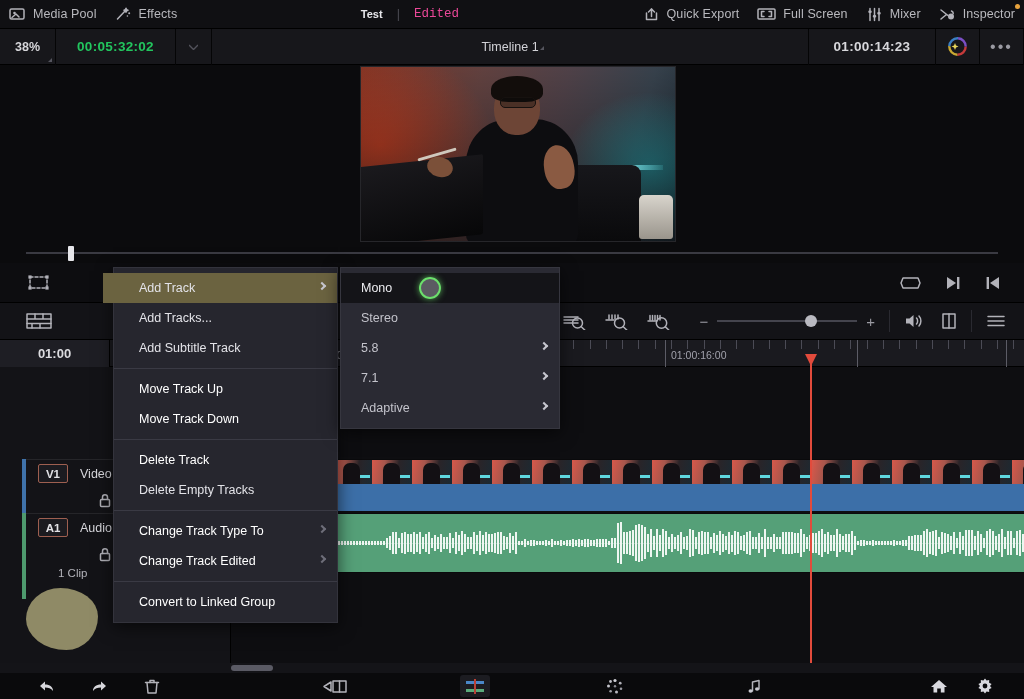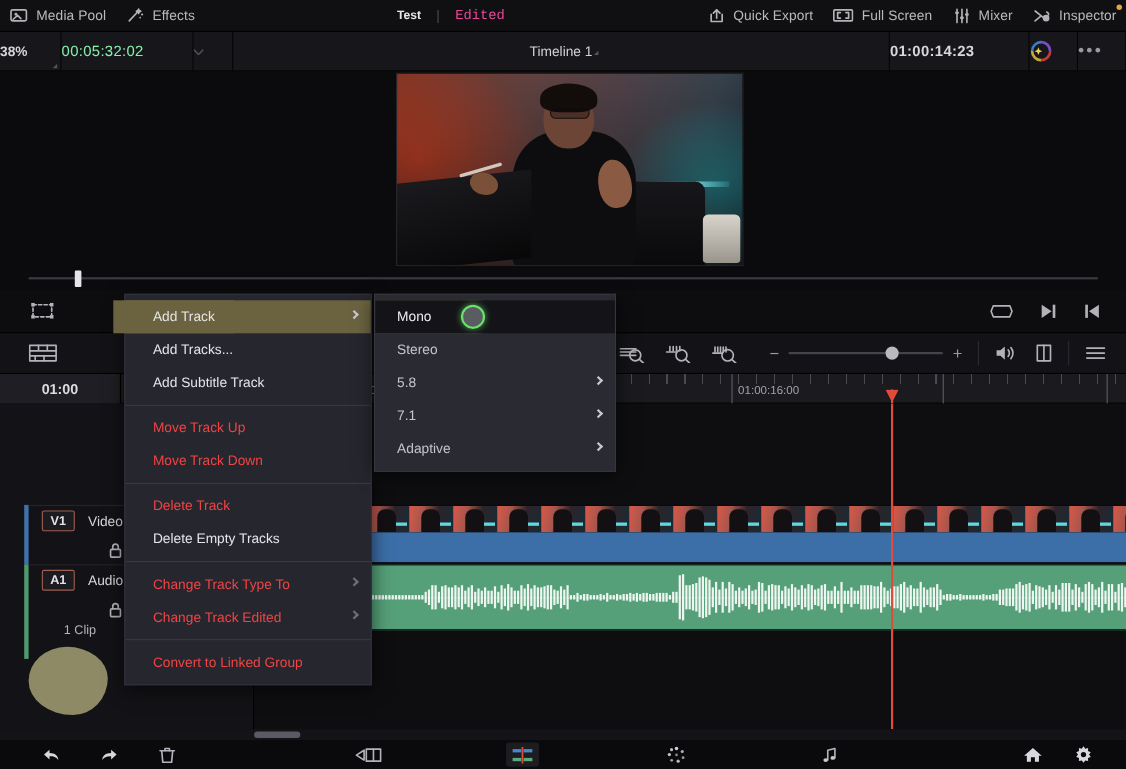--- a/index.html
+++ b/index.html
@@ -29,25 +29,25 @@
     width: 5px; height: 5px; border-radius: 50%; background: #e8a33d;
   }
 
   
   .titlebar {
     position: absolute; left: 0; top: 29px; width: 1024px; height: 36px;
     background: #17171b; display: flex; align-items: center;
     border-bottom: 1px solid #000;
   }
   .tc-cell {
-    height: 36px; display: flex; align-items: center; justify-content: flex-start;
+    height: 36px; display: flex; align-items: center; justify-content: center;
     border-right: 1px solid #050506; position: relative;
   }
   .zoom-cell { width: 56px; font-size: 12.5px; font-weight: bold; color: #d6d6da; }
-  .tcode-cell { width: 120px; font-size: 13.5px; font-weight: normal; color: #86efac; letter-spacing: .3px; }
+  .tcode-cell { width: 120px; font-size: 13.5px; font-weight: bold; color: #22c55e; letter-spacing: .3px; }
   .caret-cell { width: 36px; }
   .tl-title { flex: 1; text-align: center; font-size: 12.5px; color: #d2d2d7; position: relative; }
   .tcode-right { width: 128px; font-size: 13.5px; font-weight: bold; color: #d8d8dc; letter-spacing: .3px; border-left: 1px solid #050506; }
   .colorwheel-cell { width: 44px; }
   .kebab-cell { width: 44px; color: #9a9aa2; font-size: 16px; letter-spacing: 2px; }
   .mini-tri {
     position: absolute; width: 0; height: 0;
     border-left: 4px solid transparent; border-bottom: 4px solid #55555e;
   }
 
@@ -231,21 +231,21 @@
   
   .ctxmenu {
     position: absolute; left: 113px; top: 267px; width: 225px;
     background: #26262e; border: 1px solid #33333c;
     box-shadow: 0 4px 16px rgba(0,0,0,.6); z-index: 40; padding: 5px 0;
   }
   .mi {
     position: relative; height: 30px; display: flex; align-items: center;
     padding-left: 25px; font-size: 12.5px; color: #e3e3e8; cursor: default;
   }
-  .mi.disabled { color: #ef4444; }
+  .mi.disabled { color: #ffffff; }
   .mi.hl { background: #6b6340; }
   .mi-arrow {
     position: absolute; right: 12px; top: 50%; margin-top: -5px;
     width: 6px; height: 6px; border-right: 2px solid #c7c7cf; border-top: 2px solid #c7c7cf;
     transform: rotate(45deg);
   }
   .mi.disabled .mi-arrow { border-color: #6e6e79; }
   .mi-sep { height: 1px; background: #3a3a44; margin: 5px 0; }
 
   

